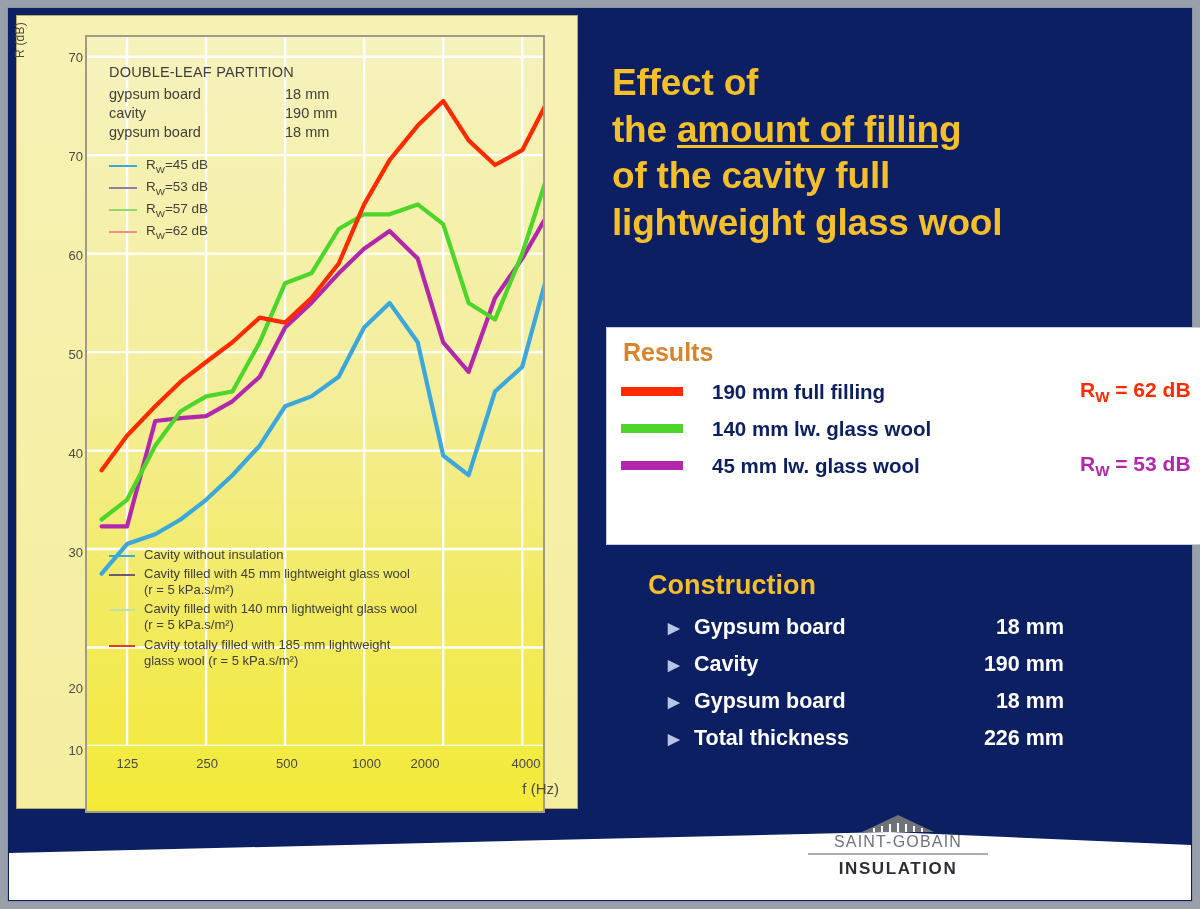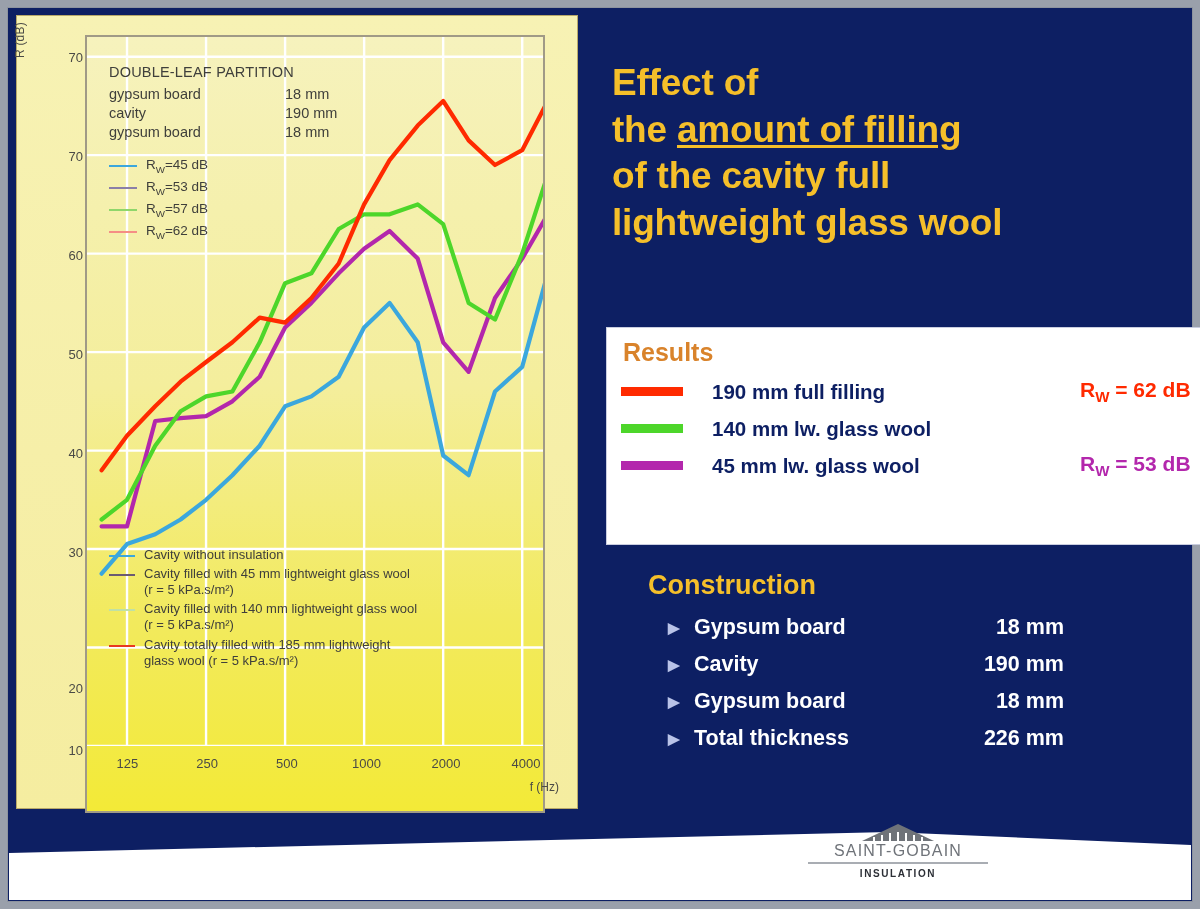--- a/index.html
+++ b/index.html
@@ -56,21 +56,21 @@
     position:absolute;right:0;width:46px;text-align:right;
     font-size:13px;color:#4a4a46;transform:translateY(-50%);
   }
   #yticks{position:absolute;left:10px;top:19px;width:56px;height:713px;}
   .xtick{
     position:absolute;top:0;font-size:13px;color:#4a4a46;
     transform:translateX(-50%);white-space:nowrap;
   }
   #xticks{position:absolute;left:68px;top:740px;width:460px;height:20px;}
   #xaxis-title{
-    position:absolute;right:18px;top:764px;font-size:12px;color:#4a4a46;
+    position:absolute;right:18px;top:764px;font-size:15px;color:#4a4a46;
   }
 
   
   #partition-block{
     position:absolute;left:22px;top:26px;width:262px;
     font-size:14.5px;color:#3f3f3b;line-height:1.32;
   }
   #partition-block .ttl{letter-spacing:.2px;margin-bottom:3px;}
   .prow{display:flex;justify-content:space-between;}
   .prow .pv{width:86px;text-align:left;}
@@ -118,21 +118,21 @@
   .con-row .bullet{width:26px;flex:0 0 26px;color:#b9c3e8;font-size:15px;padding-left:48px;}
   .con-row .cname{width:250px;}
   .con-row .cval{width:120px;text-align:right;}
 
   
   #sg{
     position:absolute;left:808px;bottom:30px;width:180px;text-align:center;
   }
   #sg .sgname{font-size:16px;color:#6f7379;letter-spacing:1.2px;}
   #sg .sgrule{height:2px;background:#a9adb3;margin:2px 0 4px 0;}
-  #sg .sgsub{font-size:10px;color:#2c2f36;letter-spacing:1.6px;font-weight:bold;}
+  #sg .sgsub{font-size:17px;color:#2c2f36;letter-spacing:1.6px;font-weight:bold;}
   #sg svg{display:block;margin:0 auto -2px auto;}
 </style>
 </head>
 <body>
 
 <div id="slide">
   <div id="frame"></div>
   <div id="navy"></div>
 
   <div id="chart-panel">
@@ -237,21 +237,21 @@
             </span>
           </div>
         </div>
     </div>
 
     <div id="xticks">
         <div class="xtick" style="left: 42.3721px;">125</div>
         <div class="xtick" style="left: 122.103px;">250</div>
         <div class="xtick" style="left: 201.834px;">500</div>
         <div class="xtick" style="left: 281.566px;">1000</div>
-        <div class="xtick" style="left: 361px;">2000</div>
+        <div class="xtick" style="left: 340px;">2000</div>
         <div class="xtick" style="left: 441.028px;">4000</div>
       </div>
     <div id="xaxis-title">f (Hz)</div>
   </div>
 
 
   <div id="main-title">
     <div>Effect of</div>
     <div><span>the </span><span class="u">amount of filling</span></div>
     <div>of the cavity full</div>

